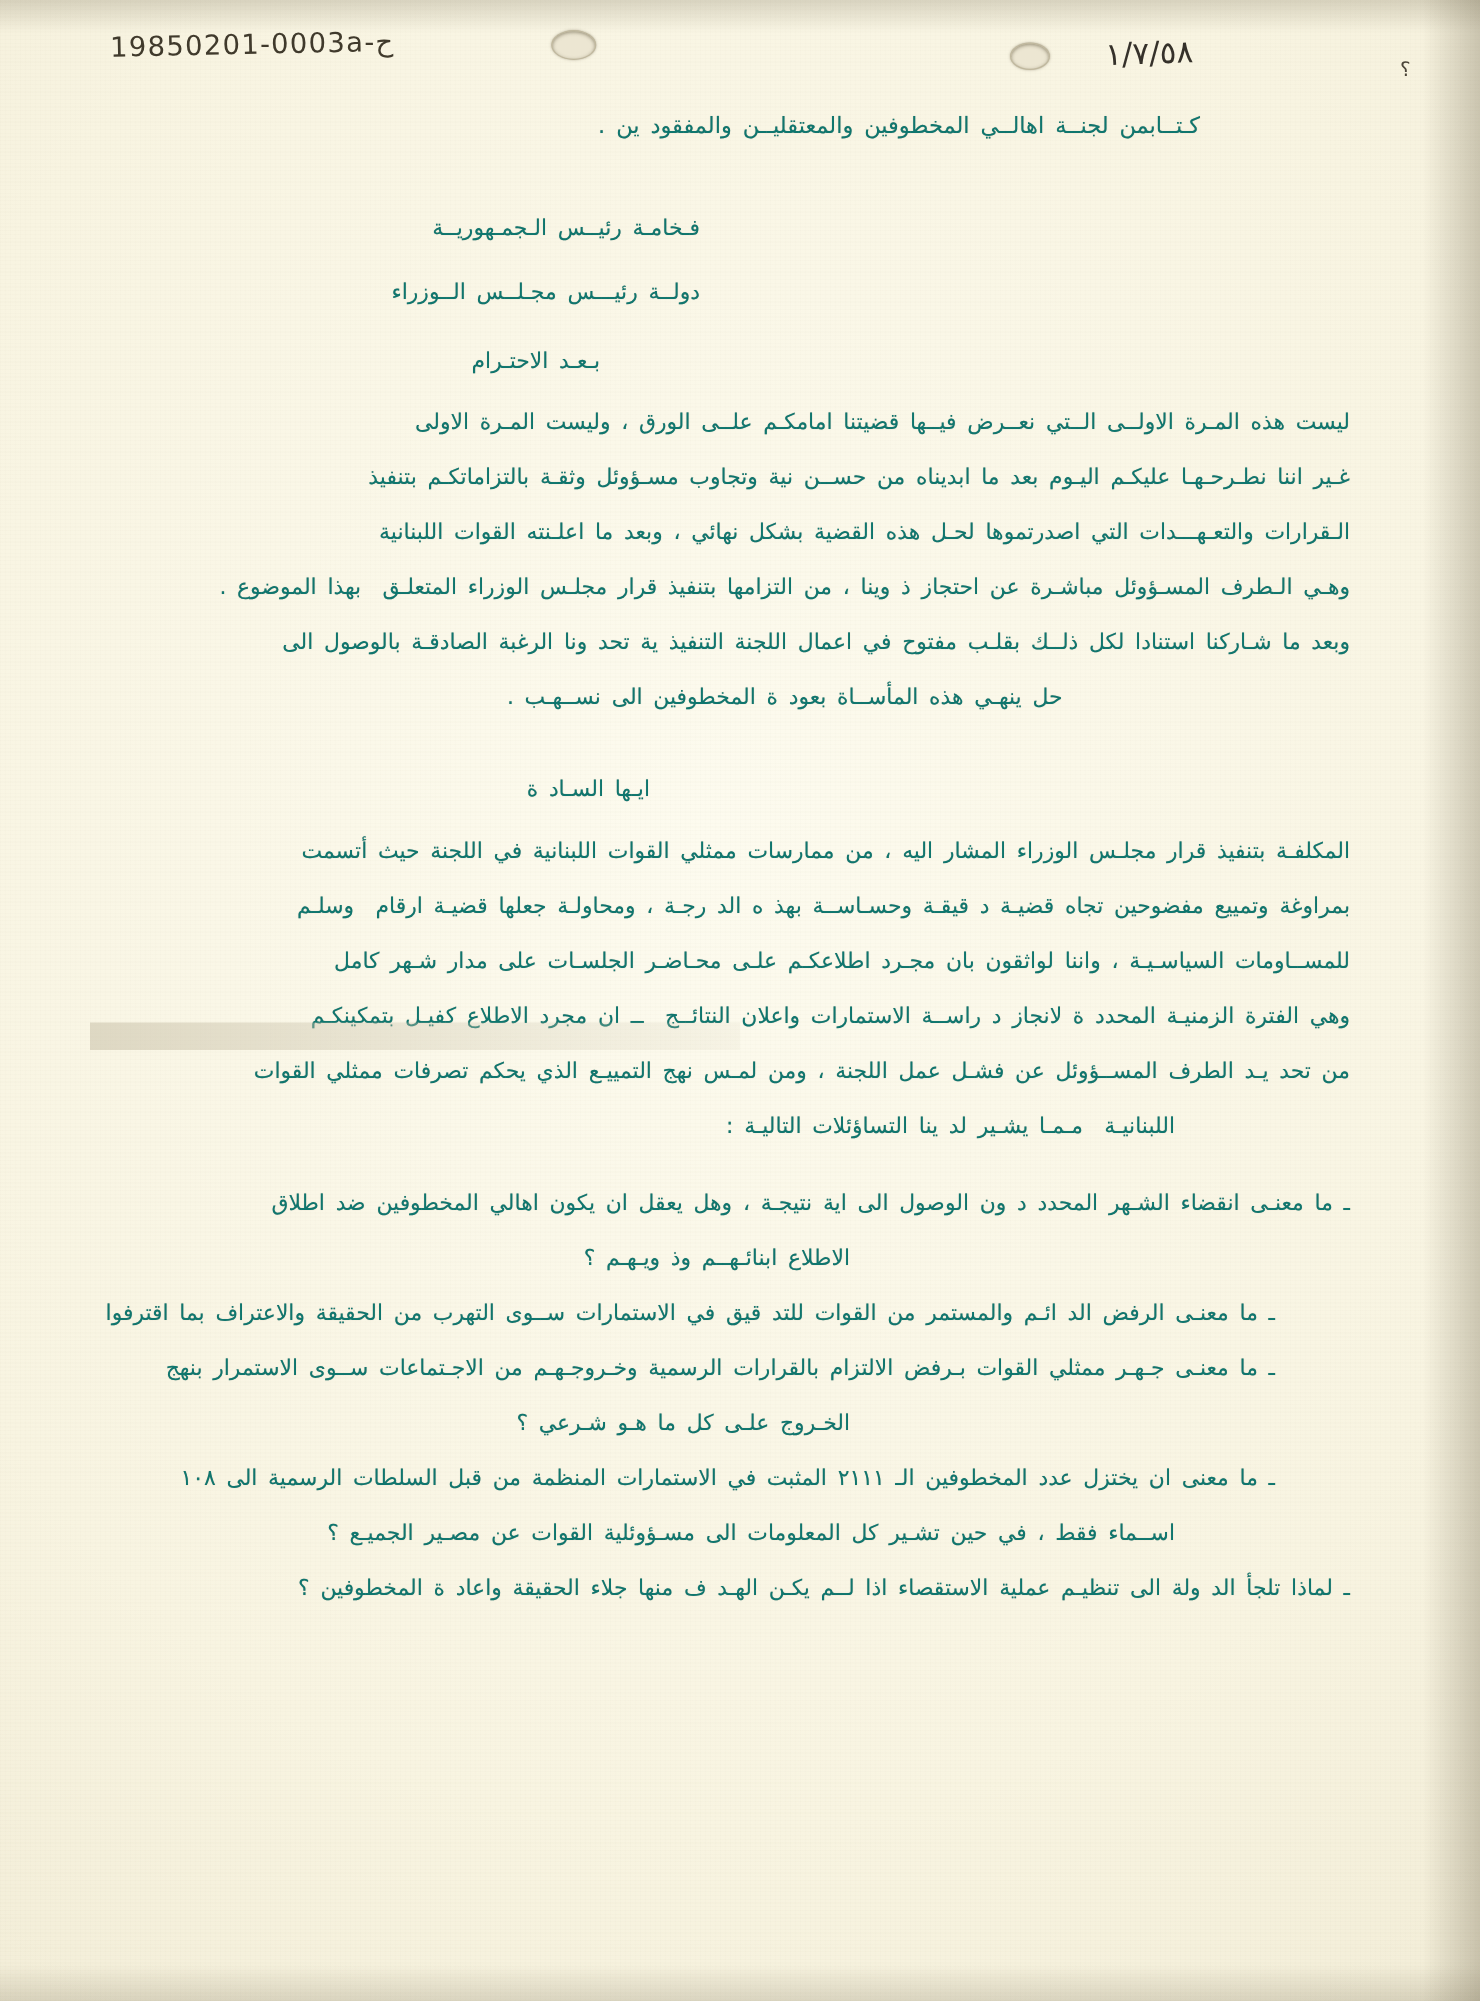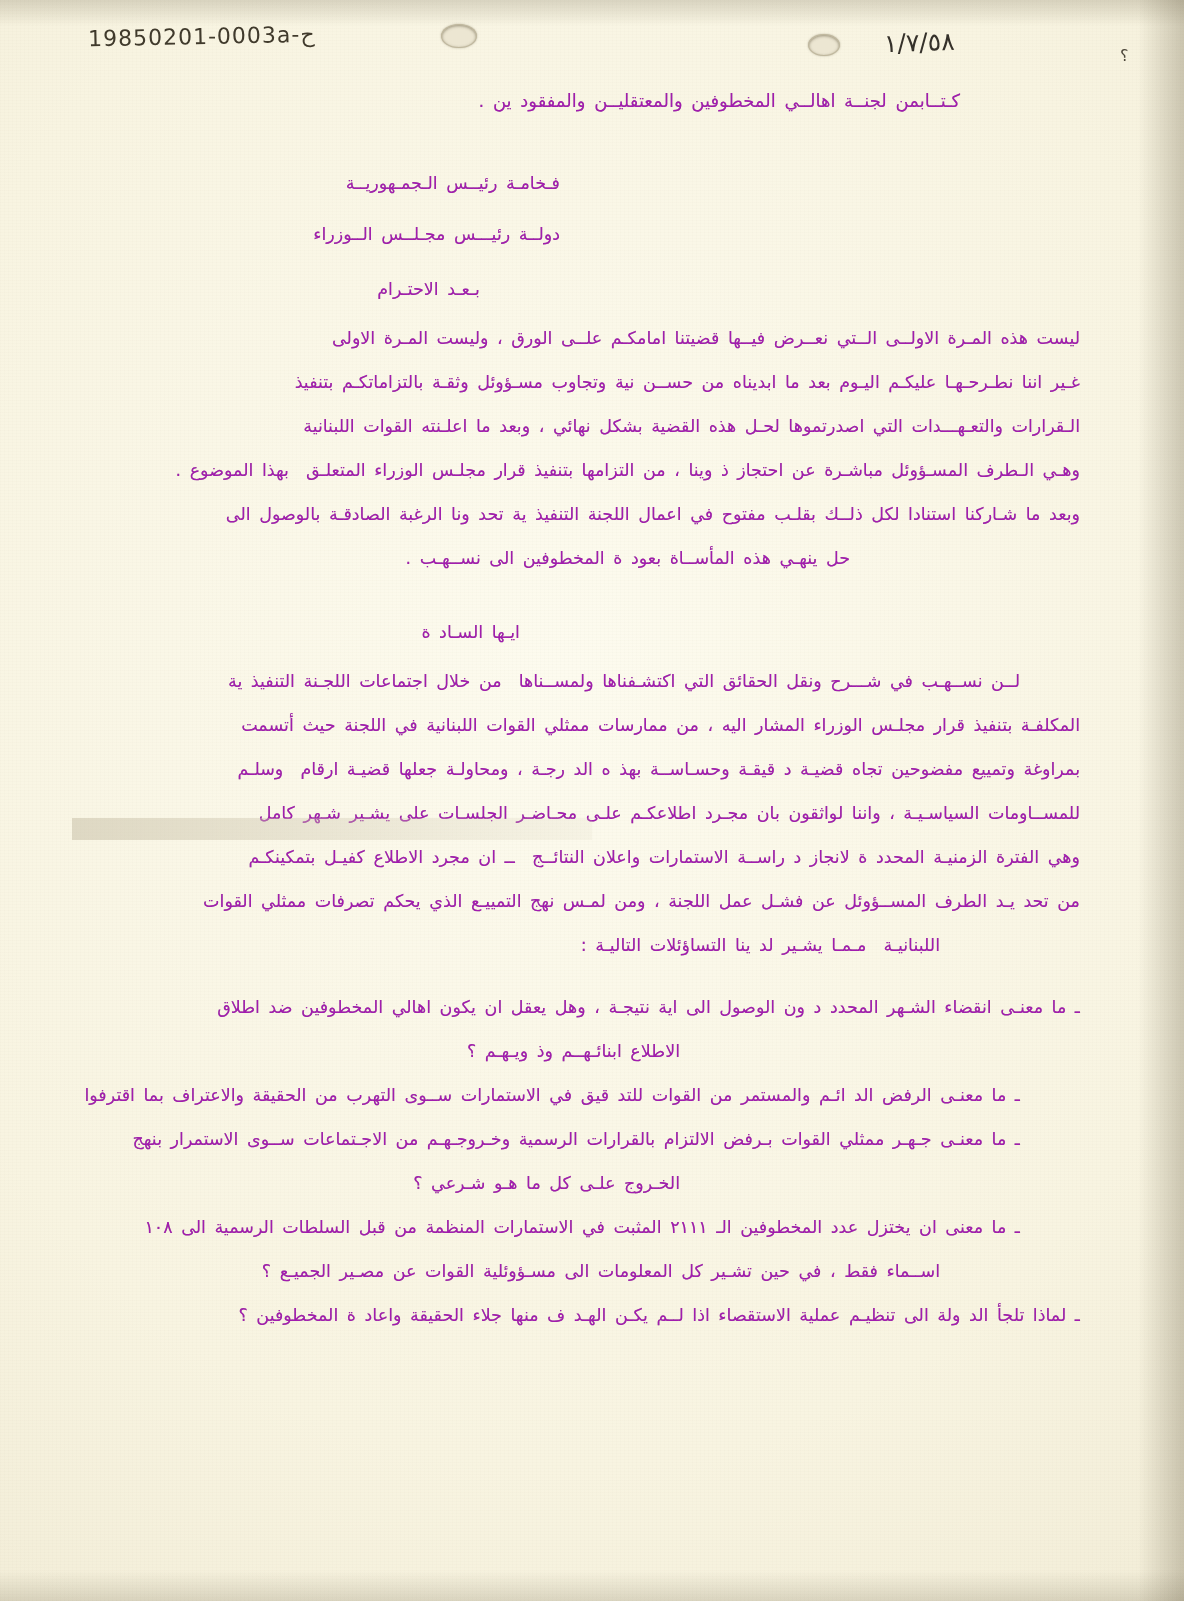--- a/index.html
+++ b/index.html
@@ -96,21 +96,21 @@
   }
 
   
   #typed {
     position: absolute;
     left: 70px;
     top: 80px;
     width: 1010px;
     direction: rtl;
     text-align: right;
-    color: #a21caf;
+    color: #0f766e;
     font-size: 17.5px;
     line-height: 41px;
     letter-spacing: .3px;
     word-spacing: 3px;
   }
   .line {
     white-space: pre-wrap;
     text-shadow: 0 0 .6px rgba(45,42,34,0.35);
   }
   .title-line {
@@ -191,24 +191,23 @@
       <div class="line">وهـي الـطرف المسـؤوئل مباشـرة عن احتجاز ذ وينا ، من التزامها بتنفيذ قرار مجلـس الوزراء المتعلـق  بهذا الموضوع .</div>
       <div class="line">وبعد ما شـاركنا استنادا لكل ذلــك بقلـب مفتوح في اعمال اللجنة التنفيذ ية تحد ونا الرغبة الصادقـة بالوصول الى</div>
       <div class="line indent-c">حل ينهـي هذه المأســاة بعود ة المخطوفين الى نســهـب .</div>
     </div>
 
     <div class="spacer-md"></div>
 
     <div class="line section-head">ايـها السـاد ة</div>
 
     <div class="para">
-      <div class="line indent-a">لــن نســهـب في شـــرح ونقل الحقائق التي اكتشـفناها ولمســناها  من خلال اجتماعات اللجـنة التنفيذ ية</div>
       <div class="line">المكلفـة بتنفيذ قرار مجلـس الوزراء المشار اليه ، من ممارسات ممثلي القوات اللبنانية في اللجنة حيث أتسمت</div>
       <div class="line">بمراوغة وتمييع مفضوحين تجاه قضيـة د قيقـة وحسـاســة بهذ ه الد رجـة ، ومحاولـة جعلها قضيـة ارقام  وسلـم</div>
-      <div class="line">للمســاومات السياسـيـة ، واننا لواثقون بان مجـرد اطلاعكـم علـى محـاضـر الجلسـات على يشـير شـهر كامل</div>
+      <div class="line">للمســاومات السياسـيـة ، واننا لواثقون بان مجـرد اطلاعكـم علـى محـاضـر الجلسـات على مدار شـهر كامل</div>
       <div class="line">وهي الفترة الزمنيـة المحدد ة لانجاز د راســة الاستمارات واعلان النتائــج  ــ ان مجرد الاطلاع كفيـل بتمكينكـم</div>
       <div class="line">من تحد يـد الطرف المســؤوئل عن فشـل عمل اللجنة ، ومن لمـس نهج التمييـع الذي يحكم تصرفات ممثلي القوات</div>
       <div class="line indent-b">اللبنانيـة  مـمـا يشـير لد ينا التساؤئلات التاليـة :</div>
     </div>
 
     <div class="spacer-sm"></div>
 
     <div class="para">
       <div class="line q-line">ـ ما معنـى انقضاء الشـهر المحدد د ون الوصول الى اية نتيجـة ، وهل يعقل ان يكون اهالي المخطوفين ضد اطلاق</div>
       <div class="line q-line indent-e">الاطلاع ابنائـهــم وذ ويـهـم ؟</div>

